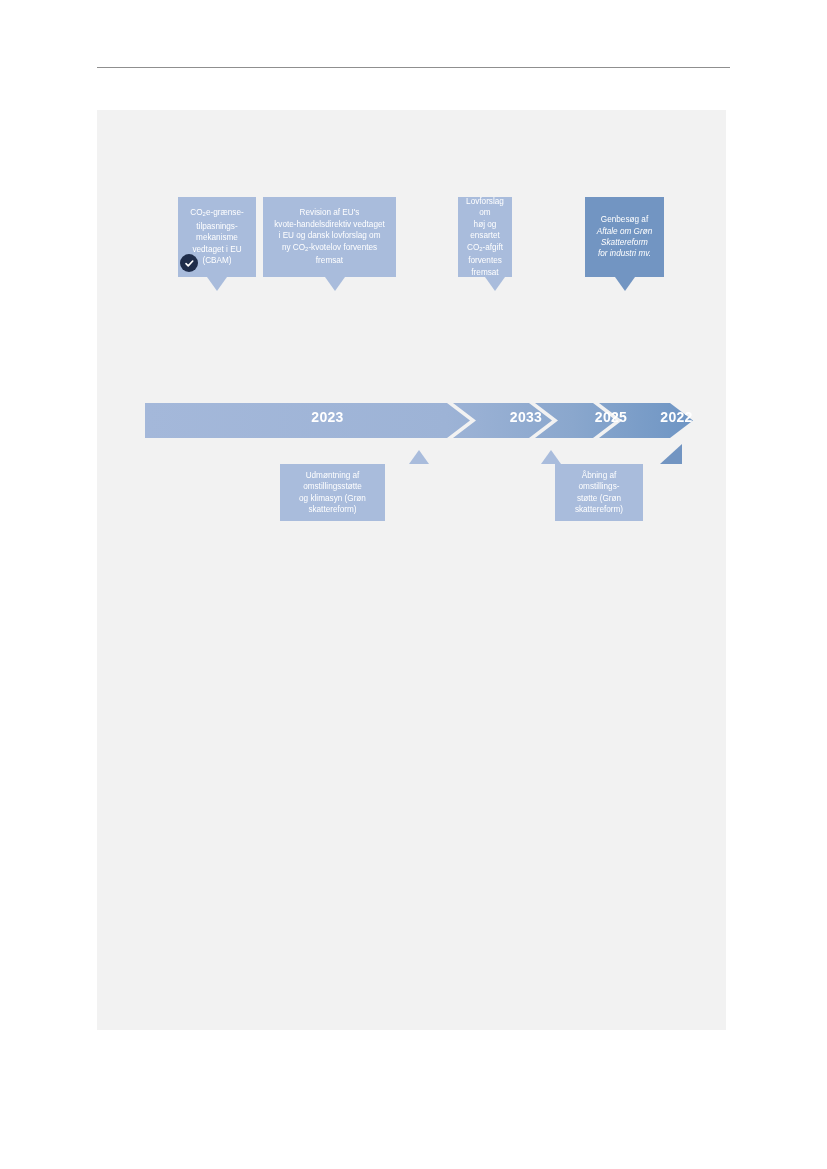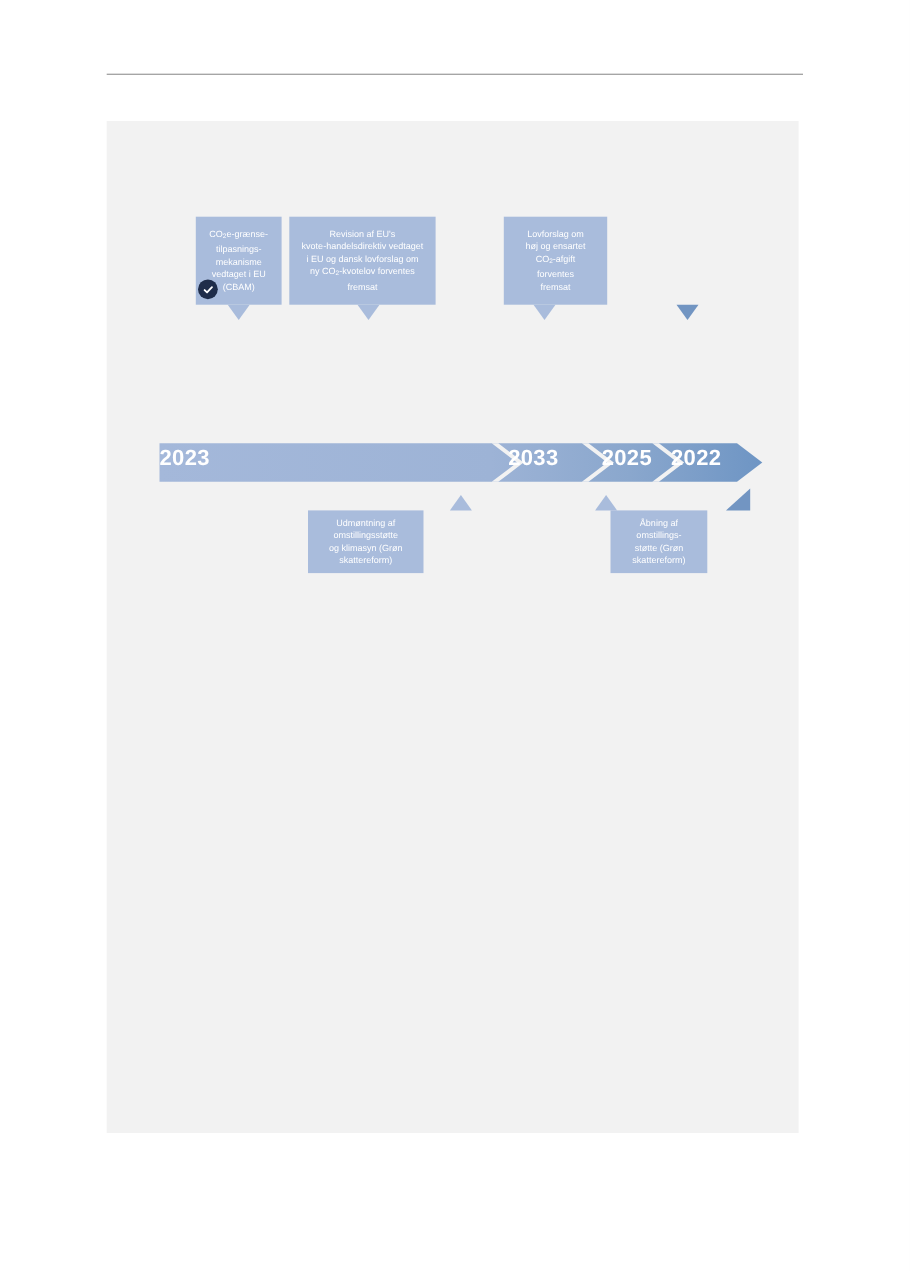--- a/index.html
+++ b/index.html
@@ -41,24 +41,24 @@
     top: 0;
     width: 629px;
     height: 920px;
   }
 
   .bar-layer { position: absolute; left: 0; top: 0; }
 
   .year-label {
     position: absolute;
     color: #ffffff;
-    font-size: 20px;
+    font-size: 14px;
     font-weight: bold;
     letter-spacing: 0.3px;
-    text-align: left;
+    text-align: center;
     top: 300px;
     line-height: 14px;
   }
   .year-2023 { left: 48px;  width: 365px; }
   .year-2024 { left: 365px; width: 128px; }
   .year-2025 { left: 450px; width: 128px; }
   .year-2026 { left: 513px; width: 133px; }
 
   
   .box {
@@ -163,27 +163,32 @@
       </svg>
     </div>
 
     <div class="box box-light" style="left:166px; top:87px; width:133px; height:80px;">
       <span class="txt">
         Revision af EU's<br>kvote-handelsdirektiv vedtaget<br>i EU og dansk lovforslag om<br>ny CO<sub>2</sub>-kvotelov forventes<br>fremsat
       </span>
     </div>
     <div class="ptr ptr-down-light" style="left:228px; top:167px;"></div>
 
-    <div class="box box-light" style="left:361px; top:87px; width:94px; height:80px;">
+    <div class="box box-light" style="left:361px; top:87px; width:54px; height:80px;">
       <span class="txt">
         Lovforslag om<br>høj og ensartet<br>CO<sub>2</sub>-afgift<br>forventes<br>fremsat
       </span>
     </div>
     <div class="ptr ptr-down-light" style="left:388px; top:167px;"></div>
 
+    <div class="box box-dark" style="left:488px; top:87px; width:79px; height:80px;">
+      <span class="txt">
+        Genbesøg af<br><i>Aftale om Grøn</i><br><i>Skattereform</i><br><i>for industri mv.</i>
+      </span>
+    </div>
     <div class="ptr ptr-down-dark" style="left:518px; top:167px;"></div>
 
     <div class="ptr ptr-up-light" style="left:312px; top:340px;"></div>
     <div class="box box-light" style="left:183px; top:354px; width:105px; height:57px;">
       <span class="txt">
         Udmøntning af<br>omstillingsstøtte<br>og klimasyn (Grøn<br>skattereform)
       </span>
     </div>
 
     <div class="ptr ptr-up-light" style="left:444px; top:340px;"></div>

